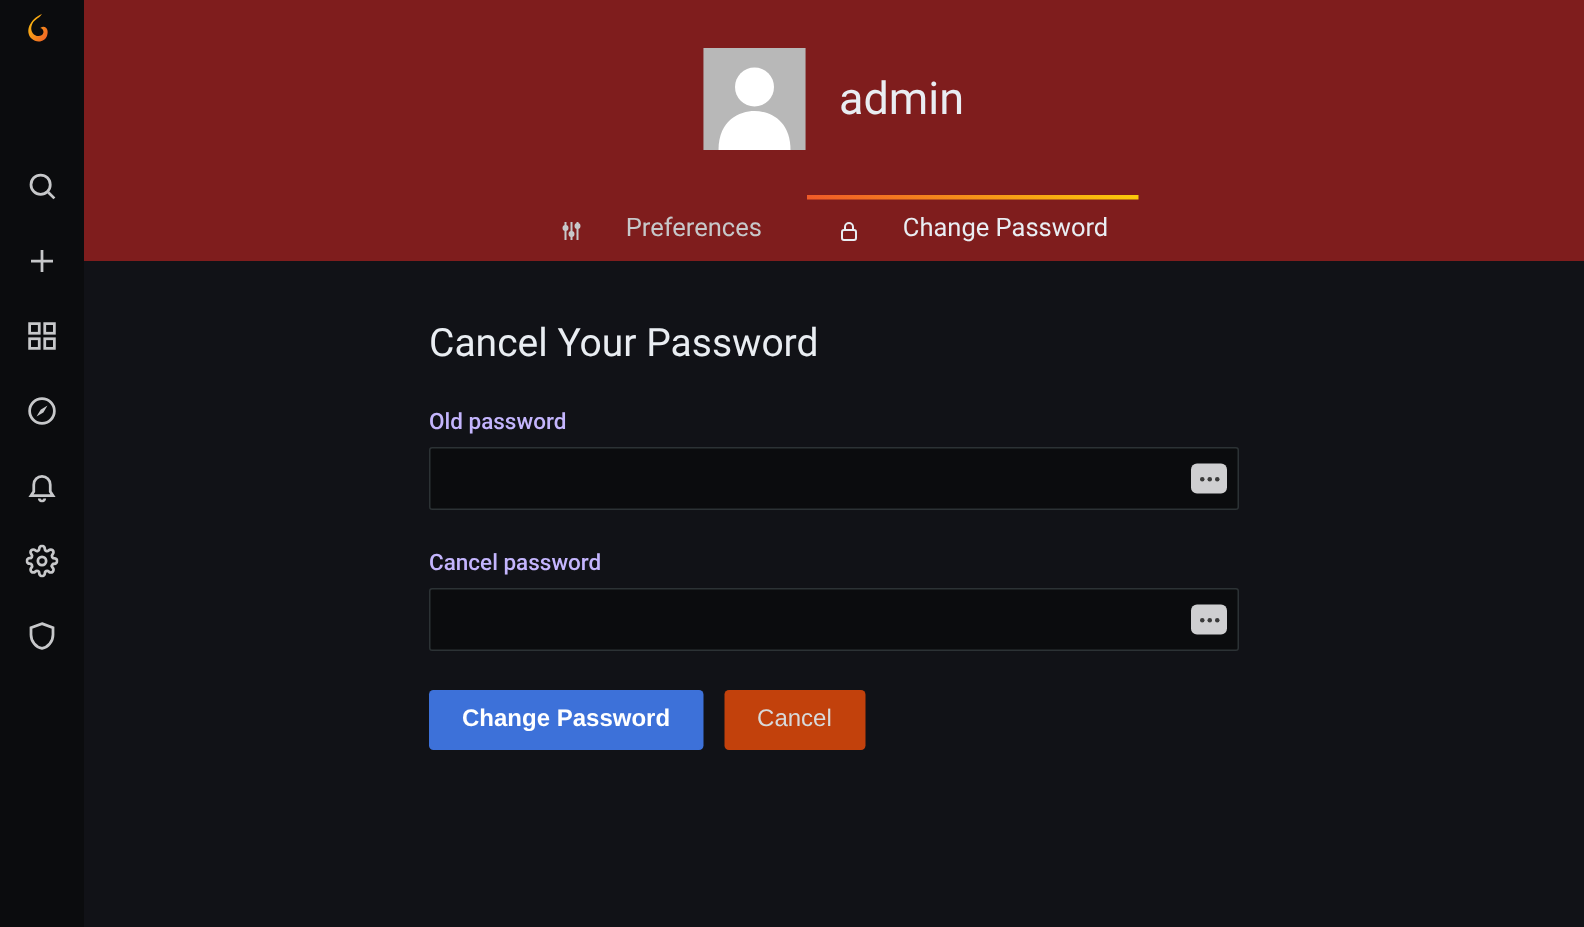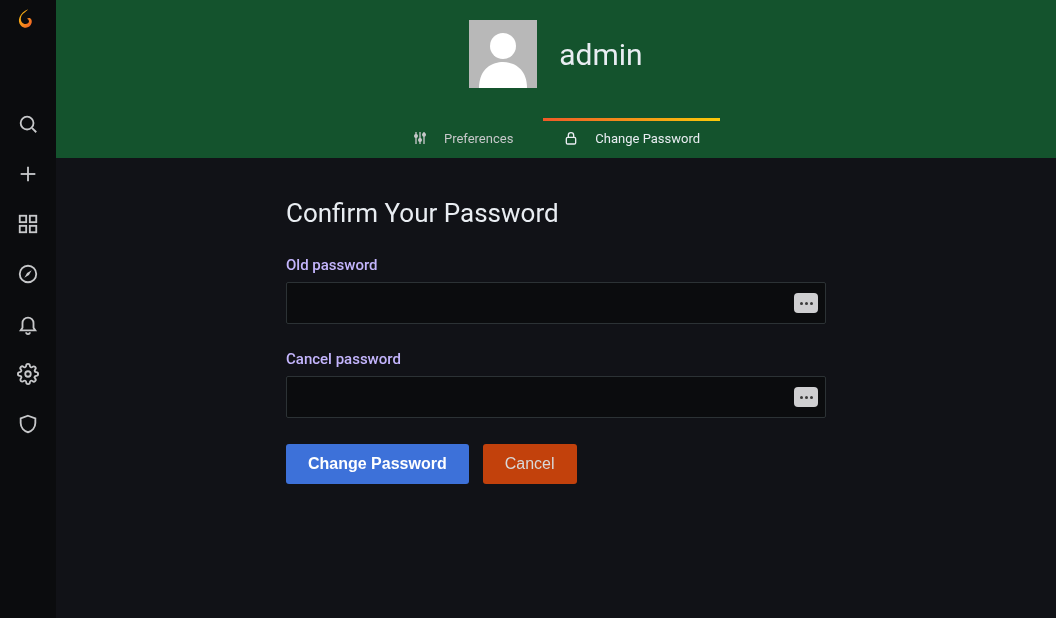--- a/index.html
+++ b/index.html
@@ -46,22 +46,22 @@
   }
   
   .main {
     flex: 1;
     background: #111217;
     display: flex;
     flex-direction: column;
     position: relative;
   }
   .header-region {
-    background: #14532d;
-    padding-top: 20px;
+    background: #7f1d1d;
+    padding-top: 32px;
     padding-bottom: 0;
   }
   .profile-header {
     display: flex;
     align-items: center;
     justify-content: center;
     gap: 22px;
     padding-bottom: 30px;
   }
   .avatar {
@@ -79,25 +79,25 @@
     color: #e9edf2;
     font-weight: 400;
   }
   .tabs {
     display: flex;
     justify-content: center;
     gap: 10px;
   }
   .tab {
     display: flex;
-    align-items: center;
-    gap: 16px;
+    align-items: flex-end;
+    gap: 28px;
     padding: 12px 20px;
     color: #c7c8ca;
-    font-size: 13px;
+    font-size: 17px;
     cursor: pointer;
     position: relative;
   }
   .tab.active {
     color: #e9edf2;
   }
   .tab.active::before {
     content: "";
     position: absolute;
     top: 0;
@@ -295,21 +295,21 @@
               <path d="M8 11V8a4 4 0 118 0v3"></path>
             </svg>
           </span>
           <span>Change Password</span>
         </div>
       </div>
     </div>
 
     <div class="content">
       <div class="form-wrap">
-        <h2 class="form-title">Confirm Your Password</h2>
+        <h2 class="form-title">Cancel Your Password</h2>
 
         <div class="field">
           <label class="field-label">Old password</label>
           <div class="input-wrap">
             <input type="password" class="text-input" value="" style="">
             <div class="pw-badge">
                 <span></span>
                 <span></span>
                 <span></span>
               </div>

